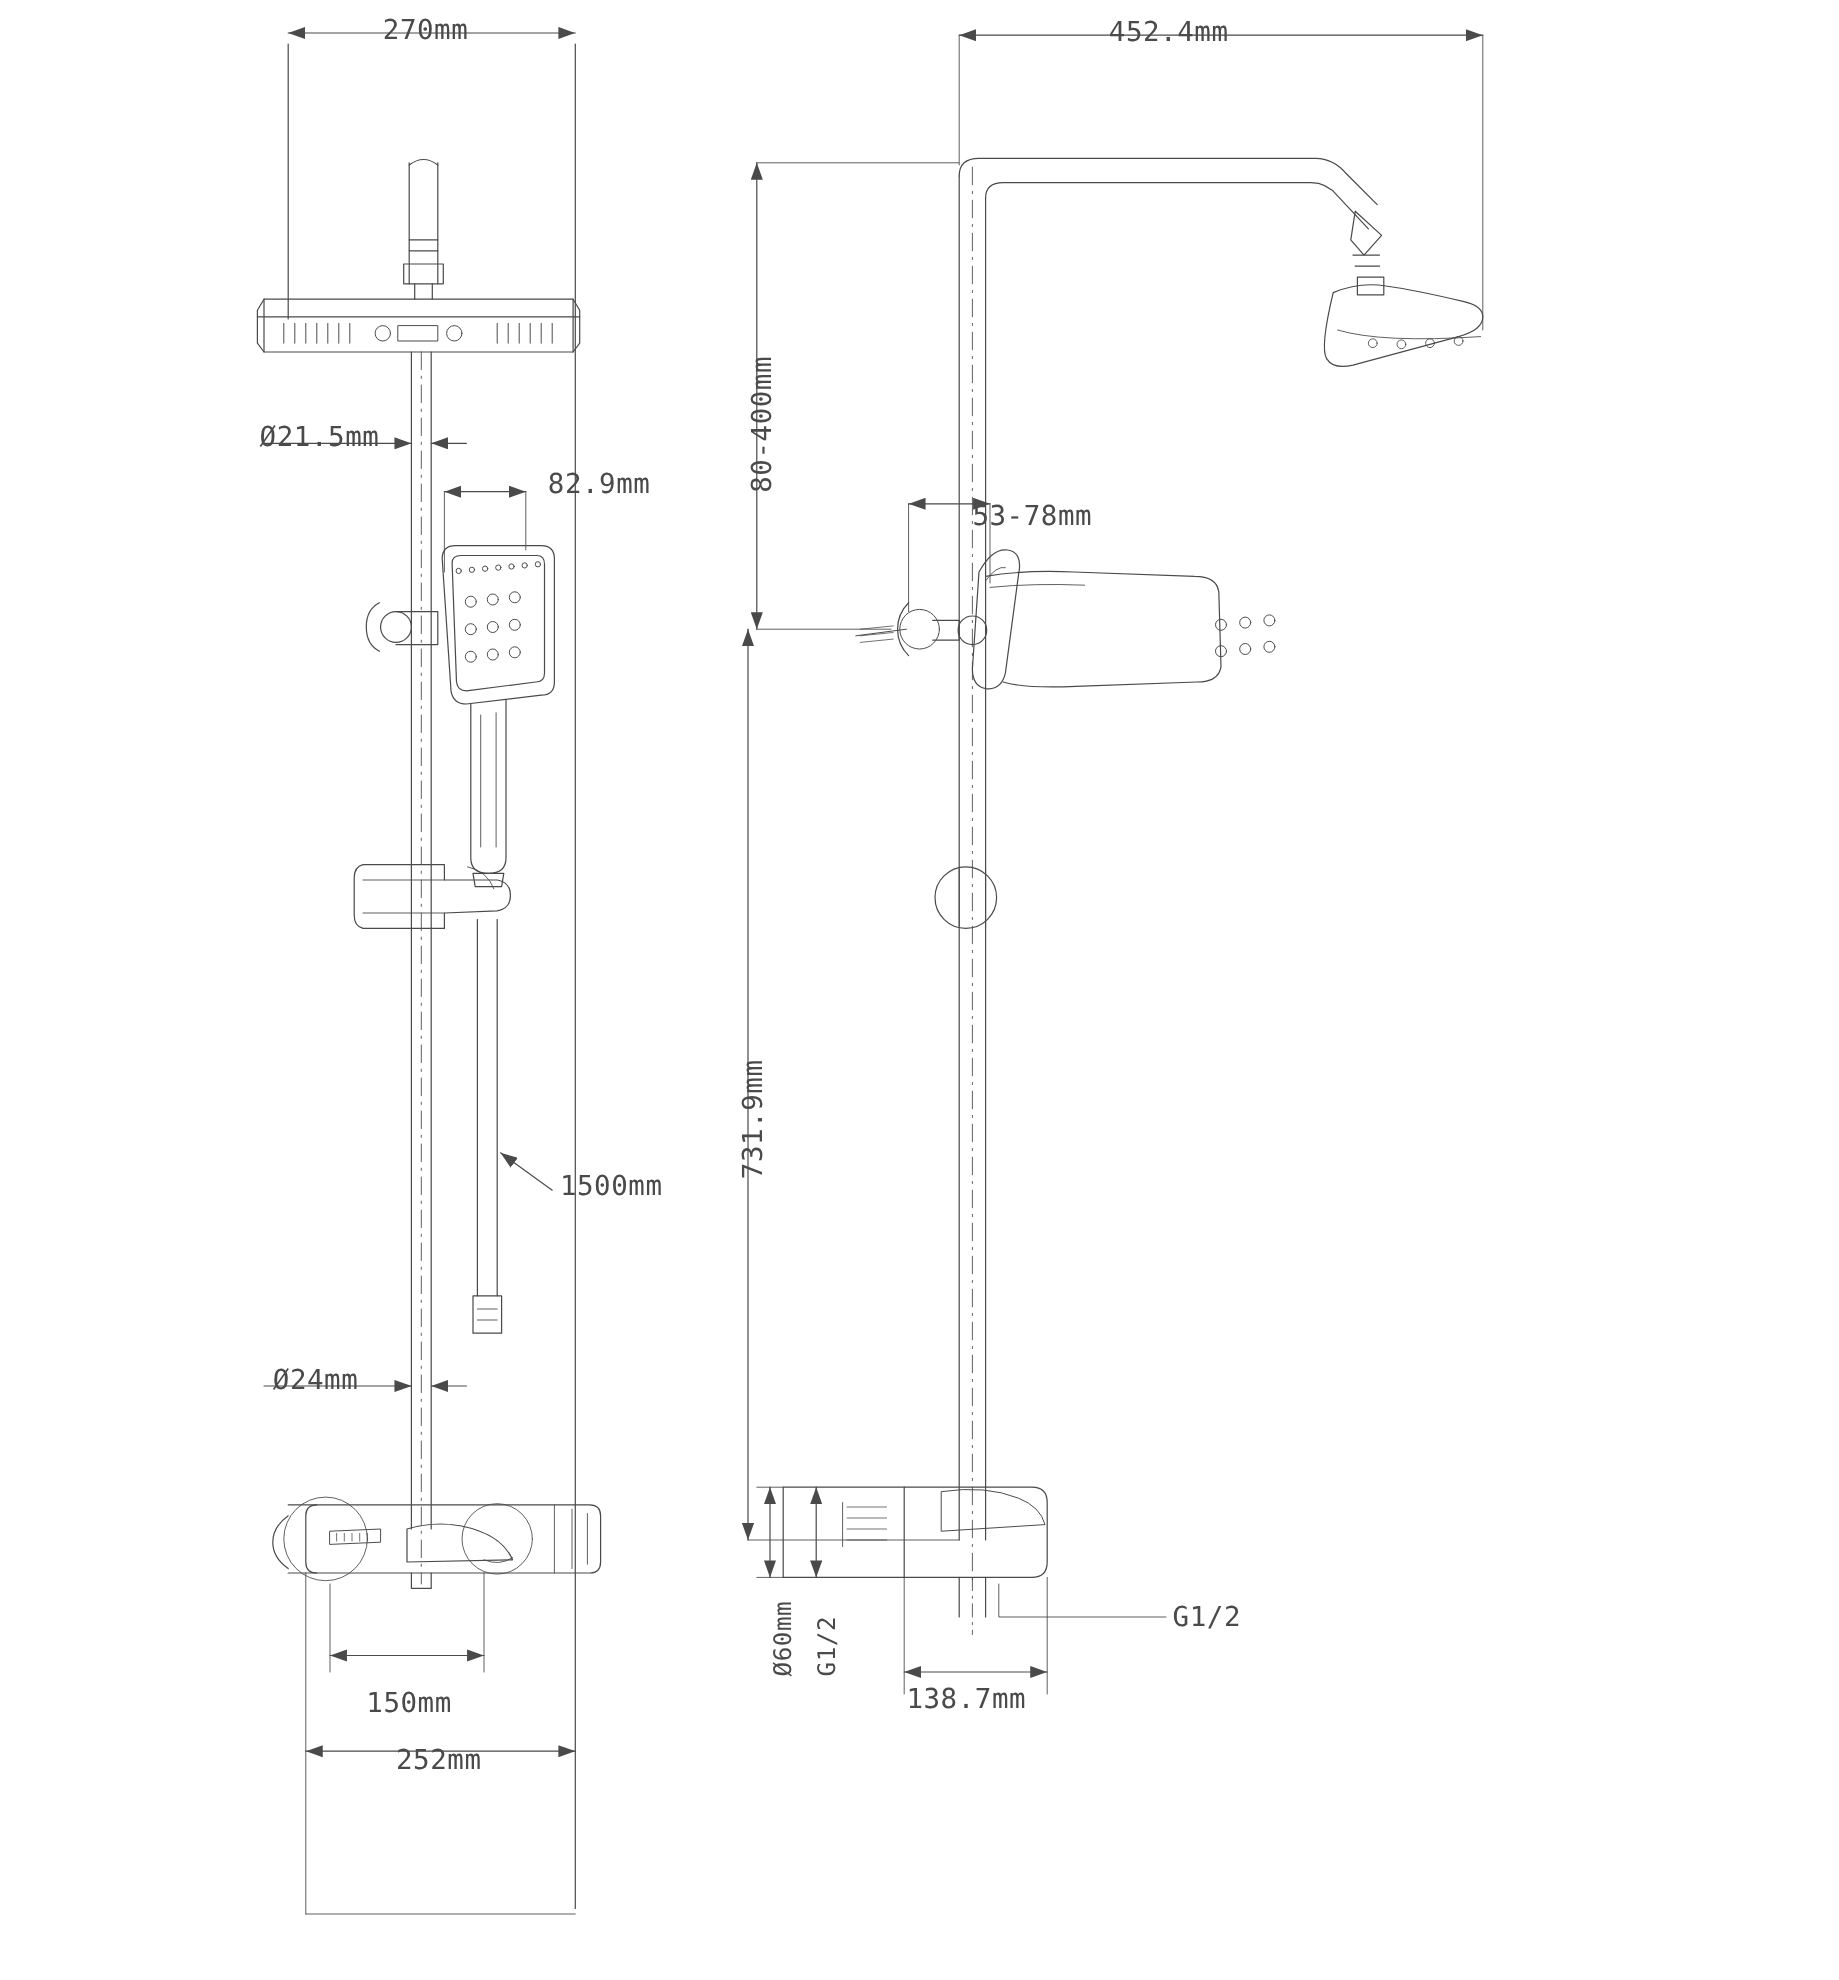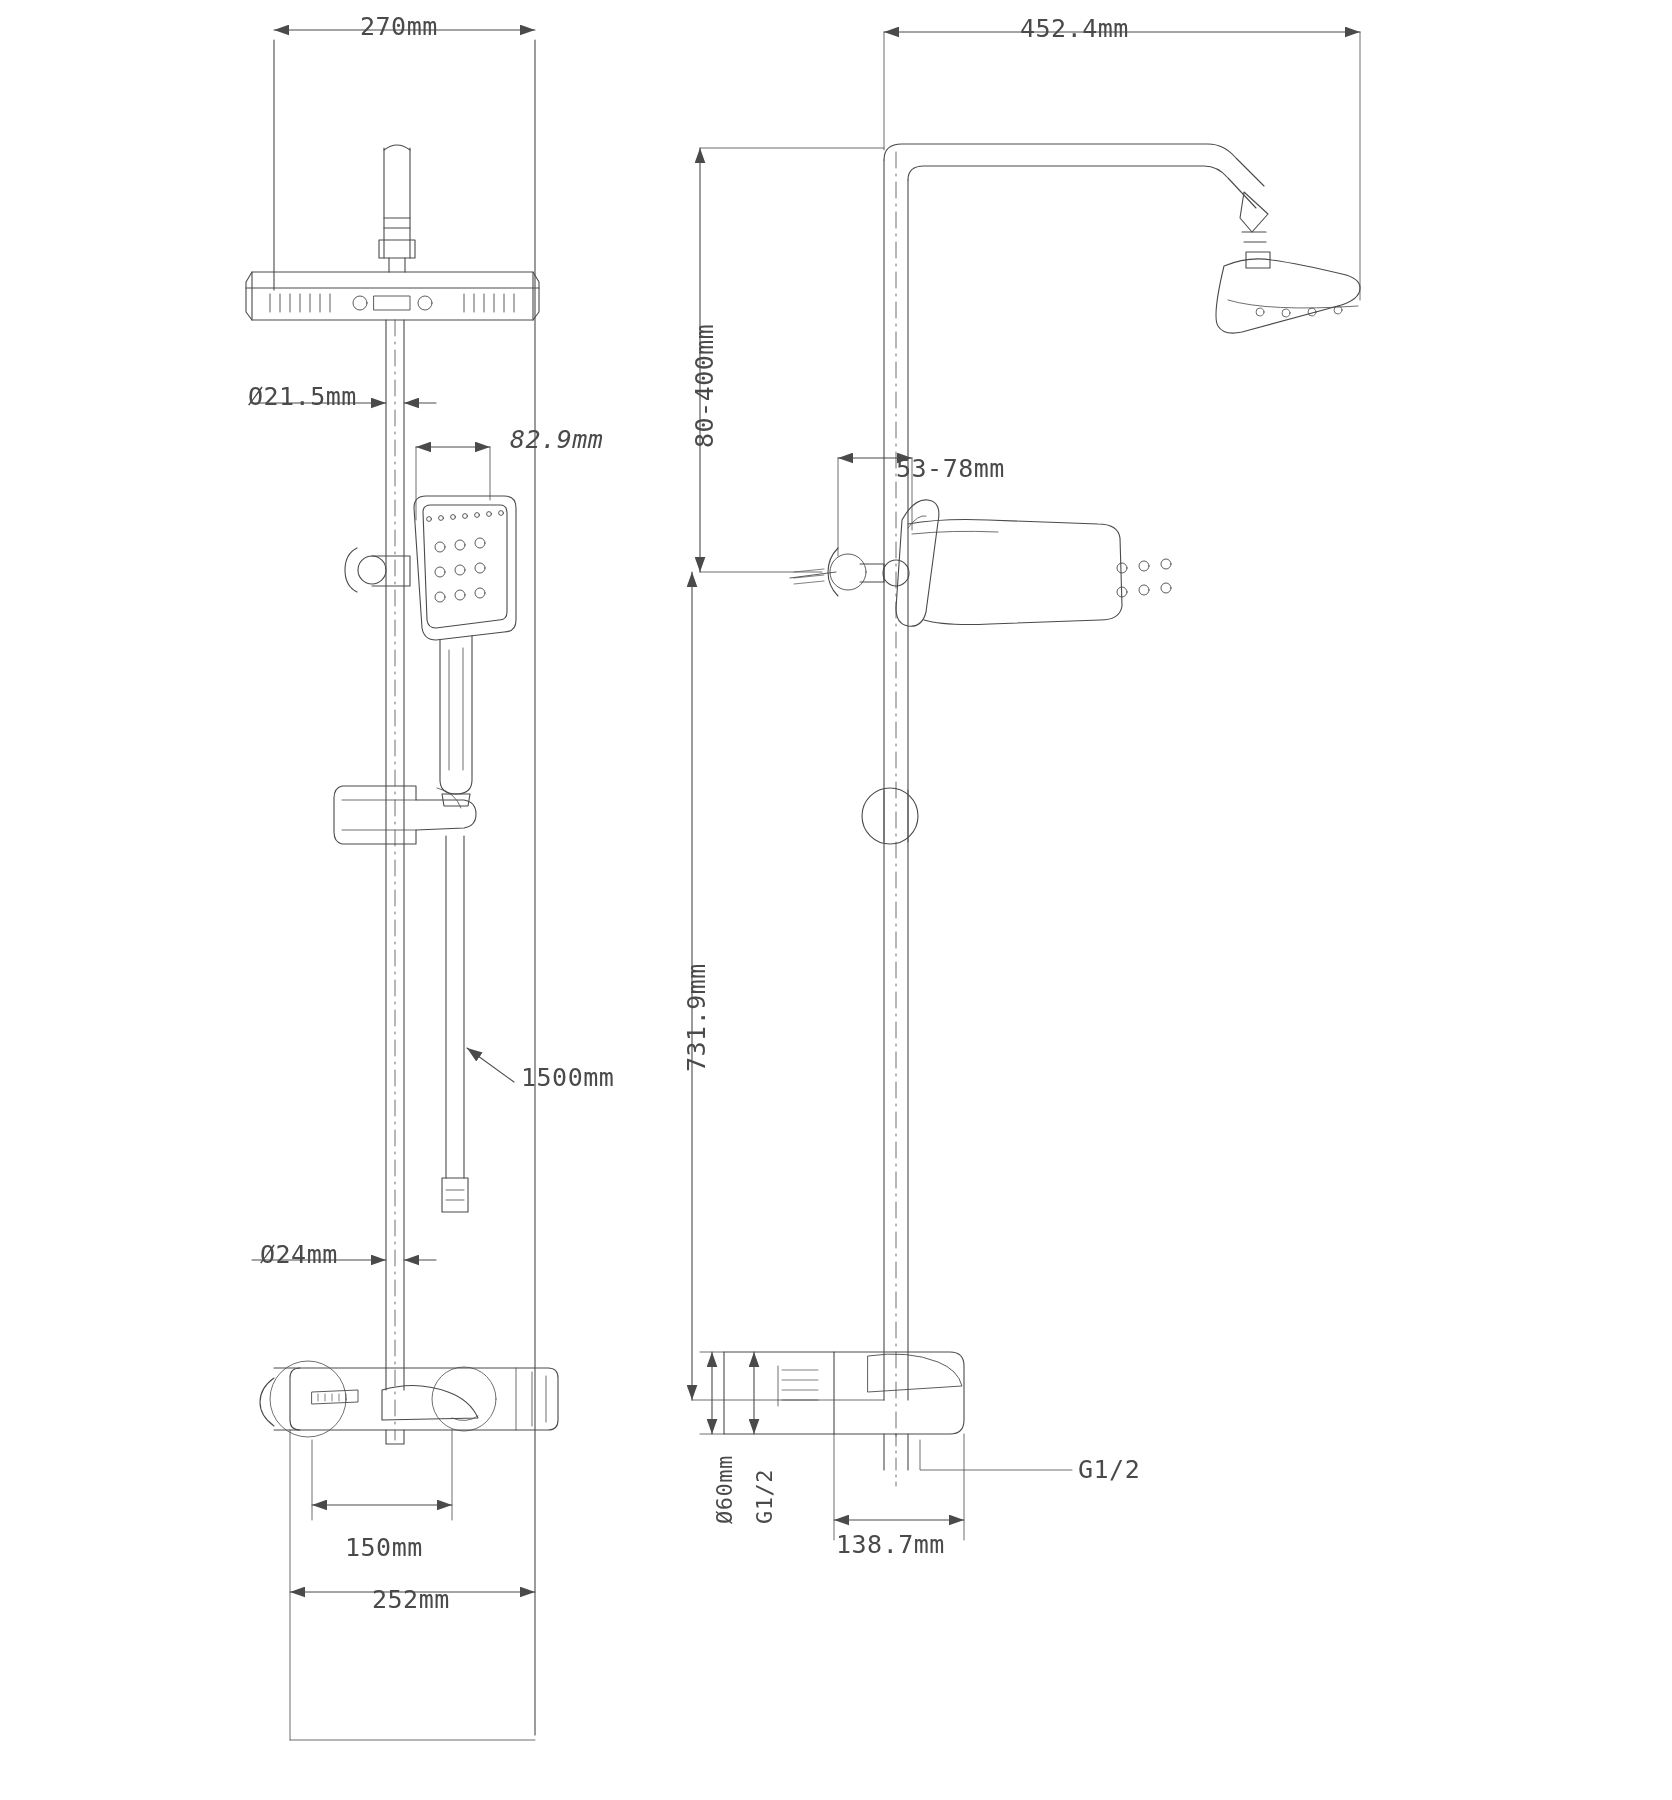--- a/index.html
+++ b/index.html
@@ -10,21 +10,21 @@
   body {
     width: 1672px;
     height: 1800px;
     font-family: "DejaVu Sans Mono", "Liberation Mono", monospace;
     color: #3a3a3a;
     position: relative;
     overflow: hidden;
   }
   #sheet {
     position: absolute;
-    left: 12px; top: 0;
+    left: 0; top: 0;
     width: 1508px;
     height: 1800px;
     padding-left: 37px;
   }
   svg.drawing {
     position: absolute;
     left: 0; top: 0;
     width: 1672px;
     height: 1800px;
   }
@@ -244,21 +244,21 @@
 
         <path d="M908,1440 L908,1470 L1060,1470" stroke-width="0.8"></path>
       </g>
     </g>
   </svg>
 
   <div class="dim-label" style="left:348px; top:12px;">270mm</div>
 
   <div class="dim-label" style="left:236px; top:382px;text-align:center;">Ø21.5mm</div>
 
-  <div class="dim-label" style="left:498px; top:425px;font-style:italic;">82.9mm</div>
+  <div class="dim-label" style="left:498px; top:425px;">82.9mm</div>
 
   <div class="dim-label" style="left:509px; top:1063px;">1500mm</div>
 
   <div class="dim-label" style="left:248px; top:1240px;">Ø24mm</div>
 
   <div class="dim-label" style="left:333px; top:1497px;margin-top:36px;">150mm</div>
 
   <div class="dim-label" style="left:360px; top:1585px;">252mm</div>
 
   <div class="dim-label" style="left:1008px; top:14px;">452.4mm</div>

